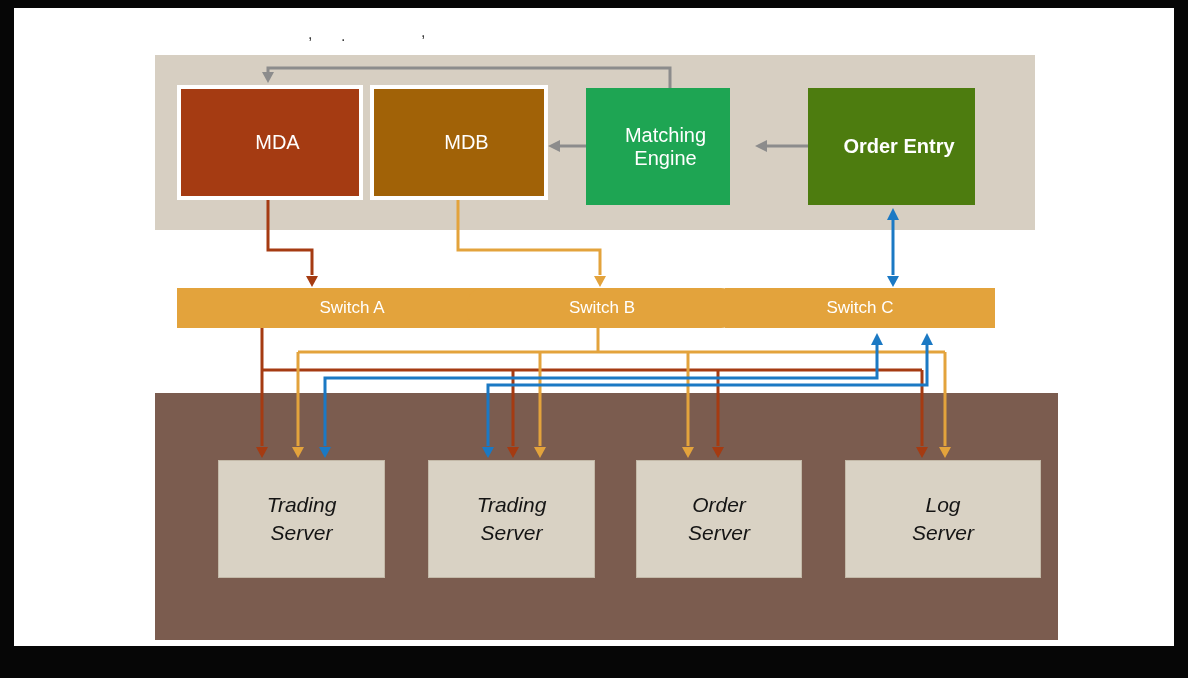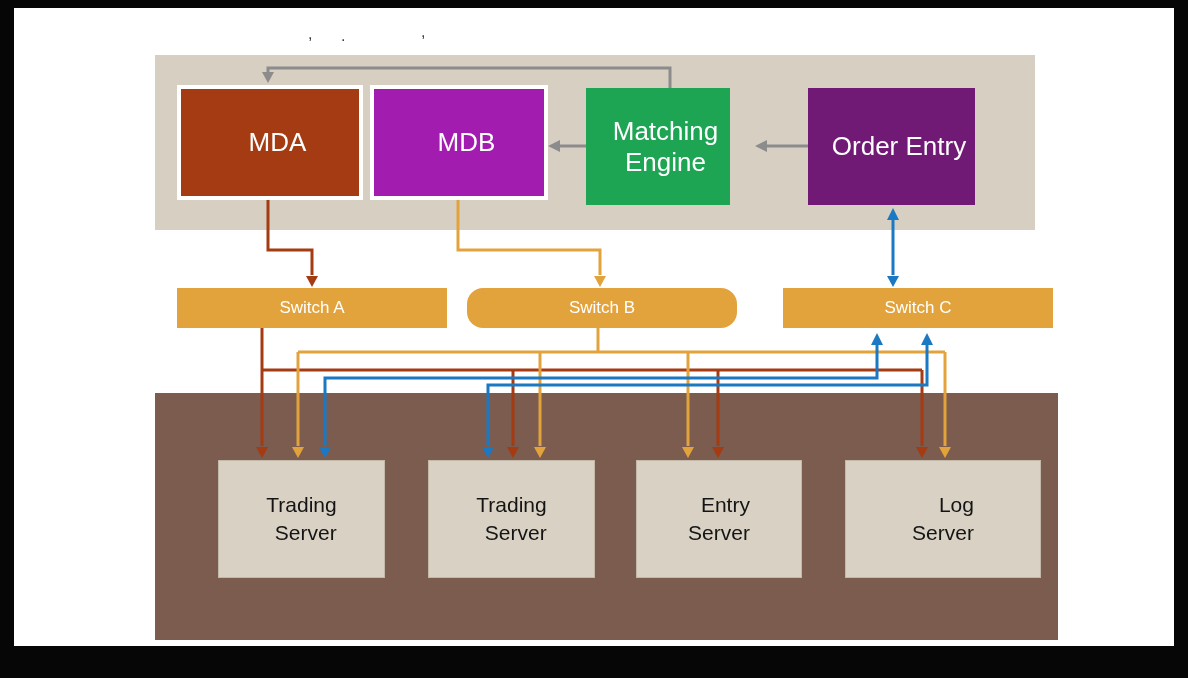--- a/index.html
+++ b/index.html
@@ -4,35 +4,35 @@
 <style>
   html,body{margin:0;padding:0;background:#060606;}
   .canvas{position:relative;width:1188px;height:678px;background:#060606;
           font-family:"Liberation Sans",sans-serif;overflow:hidden;}
   .page{position:absolute;left:14px;top:8px;width:1160px;height:638px;background:#ffffff;}
   .frag{position:absolute;color:#3c3c3c;font-size:16px;line-height:1;}
   .band-top{position:absolute;left:155px;top:55px;width:880px;height:175px;background:#d7cfc2;}
   .band-bottom{position:absolute;left:155px;top:393px;width:903px;height:247px;background:#7b5c4f;}
   svg.connectors{position:absolute;left:0;top:0;pointer-events:none;}
   .node{position:absolute;display:flex;align-items:center;justify-content:center;
-        color:#ffffff;font-size:26px;text-align:center;box-sizing:border-box;padding-left:15px;}
+        color:#ffffff;font-size:20px;text-align:center;box-sizing:border-box;padding-left:15px;}
   .node-mda{left:177px;top:85px;width:186px;height:115px;background:#a53b12;border:4px solid #ffffff;}
-  .node-mdb{left:370px;top:85px;width:178px;height:115px;background:#a21caf;border:4px solid #ffffff;}
+  .node-mdb{left:370px;top:85px;width:178px;height:115px;background:#a16207;border:4px solid #ffffff;}
   .node-engine{left:586px;top:88px;width:144px;height:117px;background:#1ea553;}
   .node-engine span{display:inline-block;max-width:120px;}
-  .node-entry{left:808px;top:88px;width:167px;height:117px;background:#701a75;}
+  .node-entry{left:808px;top:88px;width:167px;height:117px;background:#4d7c0f;font-weight:bold;}
   .switch{position:absolute;top:288px;height:40px;background:#e3a33c;color:#ffffff;font-size:17px;
           display:flex;align-items:center;justify-content:center;}
-  .switch-a{left:177px;width:270px;}
+  .switch-a{left:177px;width:270px;padding-left:40px;}
   .switch-b{left:467px;width:270px;border-radius:16px;}
-  .switch-c{left:783px;width:270px;}
+  .switch-c{left:725px;width:270px;}
   .server{position:absolute;top:460px;height:118px;background:#d9d2c4;border:1px solid #c3b9a8;
           box-sizing:border-box;display:flex;align-items:center;justify-content:center;
           color:#141414;font-size:21px;}
-  .server .lines{text-align:right;line-height:1.35;}
+  .server .lines{text-align:center;line-height:1.35;font-style:italic;}
   .server-1{left:218px;width:167px;}
   .server-2{left:428px;width:167px;}
   .server-3{left:636px;width:166px;}
   .server-4{left:845px;width:196px;}
 </style>
 </head>
 <body>
 
 <div class="canvas">
   <div class="page"></div>
@@ -135,21 +135,21 @@
     </div>
   </div>
   <div class="server server-2">
     <div class="lines">
       <div>Trading</div>
       <div>Server</div>
     </div>
   </div>
   <div class="server server-3">
     <div class="lines">
-      <div>Entry</div>
+      <div>Order</div>
       <div>Server</div>
     </div>
   </div>
   <div class="server server-4">
     <div class="lines">
       <div>Log</div>
       <div>Server</div>
     </div>
   </div>
 </div>

